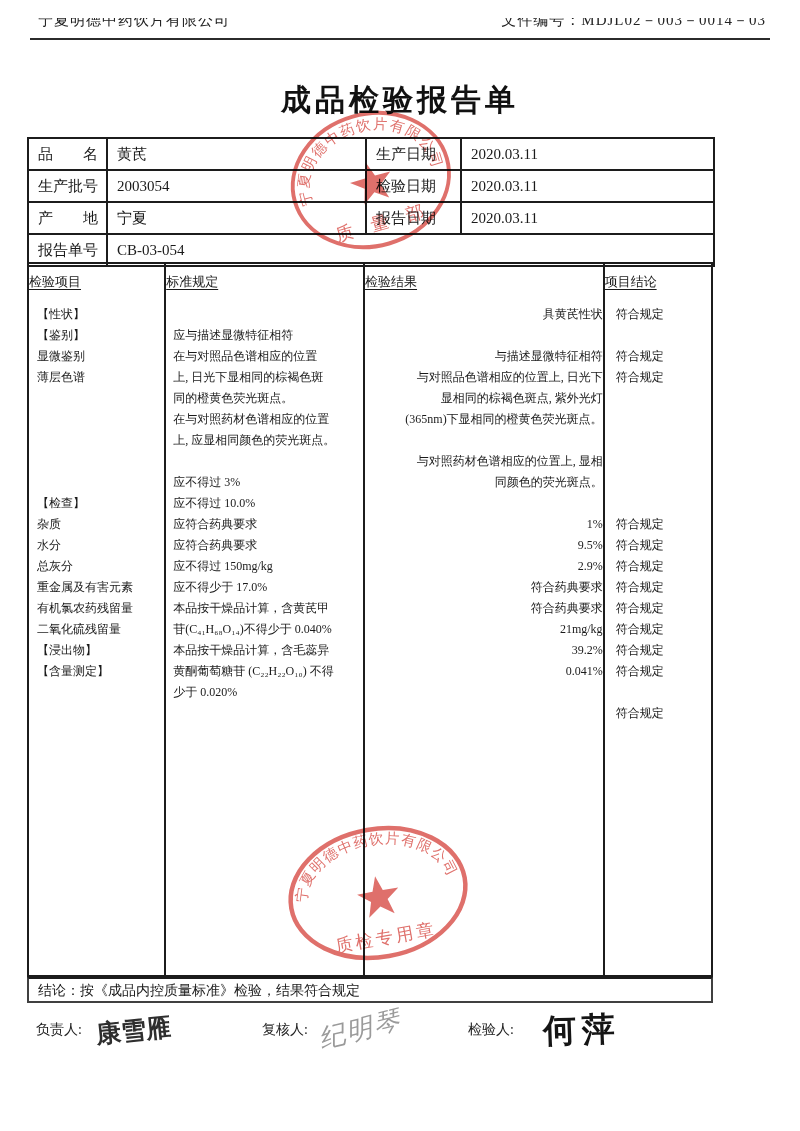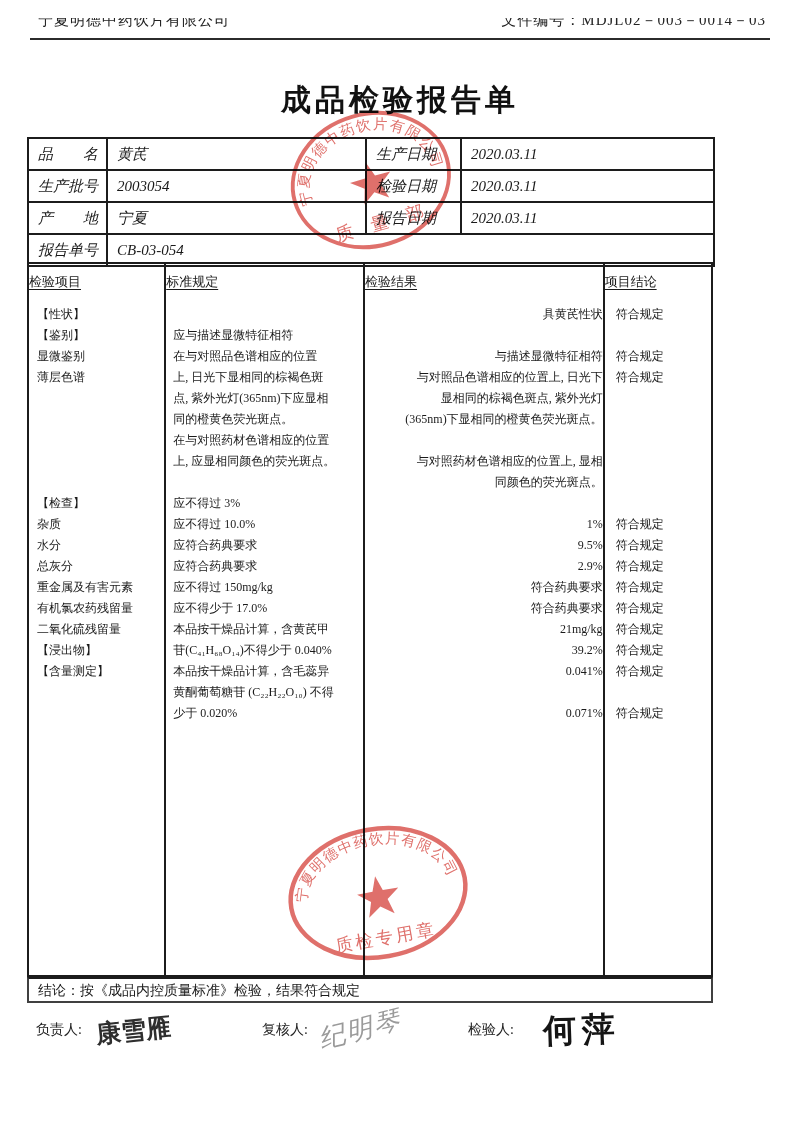--- a/index.html
+++ b/index.html
@@ -10,21 +10,21 @@
   .hdr-clip span{display:block;margin-top:-7px;font-size:15px;letter-spacing:1px;color:#222;}
   .hdr-left{left:38px;width:320px;}
   .hdr-right{right:34px;width:330px;text-align:right;}
   .hdr-rule{position:absolute;left:30px;right:30px;top:38px;height:2px;background:#2b2b2b;}
   
   .title{position:absolute;top:80px;left:0;width:100%;text-align:center;
          font-size:30px;font-weight:bold;letter-spacing:4px;color:#111;}
   
   .info{position:absolute;left:27px;top:137px;width:686px;border-collapse:collapse;table-layout:fixed;}
   .info td{border:2px solid #1c1c1c;height:30px;padding:0 4px 0 9px;font-size:15px;
-           vertical-align:middle;white-space:nowrap;overflow:hidden;font-style:italic;}
+           vertical-align:middle;white-space:nowrap;overflow:hidden;}
   
   .insp{position:absolute;left:27px;top:262px;width:686px;height:715px;
         border:2px solid #1c1c1c;box-sizing:border-box;display:flex;}
   .icol{height:100%;box-sizing:border-box;border-right:2px solid #1c1c1c;}
   .icol:last-child{border-right:none;}
   .icol .chead{height:40px;box-sizing:border-box;padding-top:9px;
         font-size:13px;}
   .icol .chead span{text-decoration:underline;text-underline-offset:3px;}
   .tline{height:21px;line-height:21px;font-size:12px;white-space:nowrap;overflow:hidden;}
   .col-item{width:138px;} .col-item .tline{padding-left:8px;}
@@ -119,21 +119,20 @@
         <div class="tline">&nbsp;</div>
         <div class="tline">&nbsp;</div>
         <div class="tline">&nbsp;</div>
       </div>
     <div class="icol col-std">
       <div class="chead"><span>标准规定</span></div>
         <div class="tline">&nbsp;</div>
         <div class="tline">应与描述显微特征相符</div>
         <div class="tline">在与对照品色谱相应的位置</div>
         <div class="tline">上, 日光下显相同的棕褐色斑</div>
-        <div class="tline">点, 紫外光灯(365nm)下应显相</div>
         <div class="tline">同的橙黄色荧光斑点。</div>
         <div class="tline">在与对照药材色谱相应的位置</div>
         <div class="tline">上, 应显相同颜色的荧光斑点。</div>
         <div class="tline">&nbsp;</div>
         <div class="tline">应不得过 3%</div>
         <div class="tline">应不得过 10.0%</div>
         <div class="tline">应符合药典要求</div>
         <div class="tline">应符合药典要求</div>
         <div class="tline">应不得过 150mg/kg</div>
         <div class="tline">应不得少于 17.0%</div>
@@ -157,21 +156,20 @@
         <div class="tline">&nbsp;</div>
         <div class="tline">1%</div>
         <div class="tline">9.5%</div>
         <div class="tline">2.9%</div>
         <div class="tline">符合药典要求</div>
         <div class="tline">符合药典要求</div>
         <div class="tline">21mg/kg</div>
         <div class="tline">39.2%</div>
         <div class="tline">0.041%</div>
         <div class="tline">&nbsp;</div>
-        <div class="tline">0.071%</div>
         <div class="tline">&nbsp;</div>
         <div class="tline">&nbsp;</div>
       </div>
     <div class="icol col-con">
       <div class="chead"><span>项目结论</span></div>
     <div class="tline">符合规定</div>
         <div class="tline">&nbsp;</div>
         <div class="tline">符合规定</div>
         <div class="tline">符合规定</div>
         <div class="tline">&nbsp;</div>

